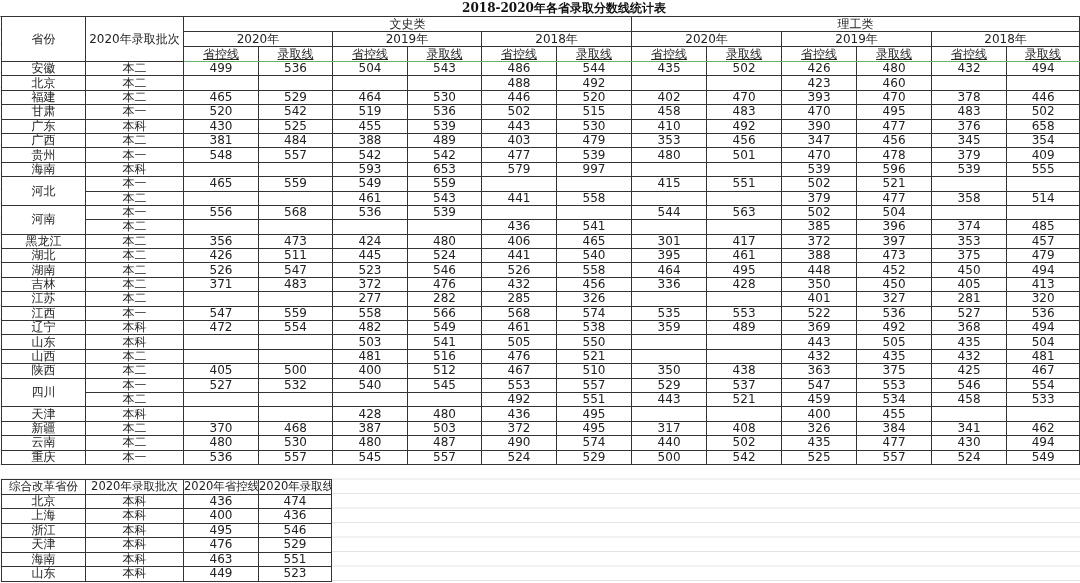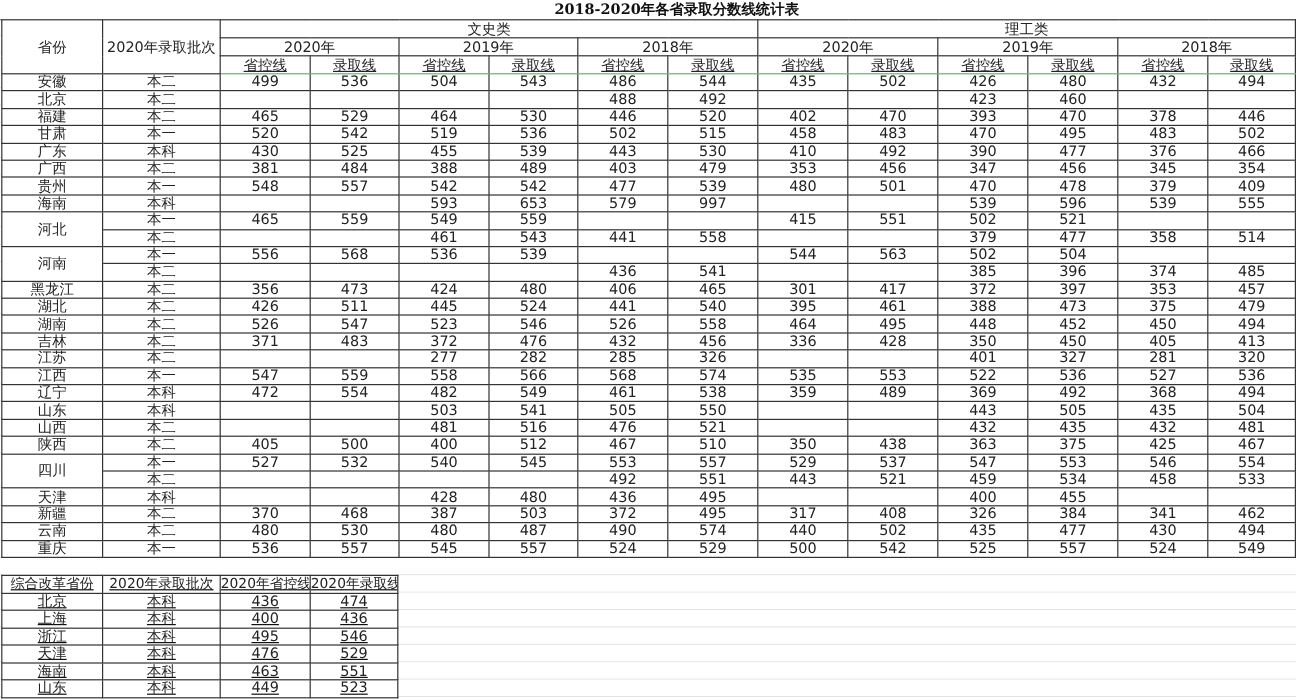--- a/index.html
+++ b/index.html
@@ -6,21 +6,21 @@
   body{width:1080px;height:583px;overflow:hidden;position:relative;font-family:"DejaVu Sans","Liberation Sans",sans-serif;color:#111;}
   .sheet{position:absolute;left:0;top:0;width:1080px;height:583px;background:#fff;
     background-image:linear-gradient(#e4e4e4 1px,transparent 1px);background-size:100% 14.5px;}
   .title{position:absolute;left:0;top:0;width:1080px;height:16px;line-height:17px;text-align:center;font-weight:bold;font-size:12px;font-family:"DejaVu Serif","Liberation Serif",serif;background:#fff;border-bottom:1px solid #888;padding-left:24px;}
   table{border-collapse:collapse;position:absolute;background:#fff;table-layout:fixed;}
   td{border:1px solid #333;text-align:center;font-size:12px;padding:0;height:13.4px;line-height:13px;white-space:nowrap;overflow:hidden;color:#222;}
   #main{left:1px;top:16px;width:1078px;}
   #main tr.hdr-top td{height:14px;margin-top:31px;}
   #main td.grp{border-bottom:1px solid #333;}
   #main tr.colhdr td{border-bottom:1px solid #6ab36a;text-decoration:underline;}
-  #reform{left:1px;top:479px;width:330px;text-decoration:underline;}
+  #reform{left:1px;top:479px;width:330px;}
   #reform td{height:13.5px;}
   #reform tr.rhdr td{font-size:11.5px;}
 </style>
 </head>
 <body>
 
 <div class="sheet">
   <div class="title">2018-2020年各省录取分数线统计表</div>
 
   <table id="main">
@@ -140,21 +140,21 @@
           <td>525</td>
           <td>455</td>
           <td>539</td>
           <td>443</td>
           <td>530</td>
           <td>410</td>
           <td>492</td>
           <td>390</td>
           <td>477</td>
           <td>376</td>
-          <td>466</td>
+          <td>658</td>
         </tr>
         <tr>
           <td>广西</td>
           <td>本二</td>
           <td>381</td>
           <td>484</td>
           <td>388</td>
           <td>489</td>
           <td>403</td>
           <td>479</td>

